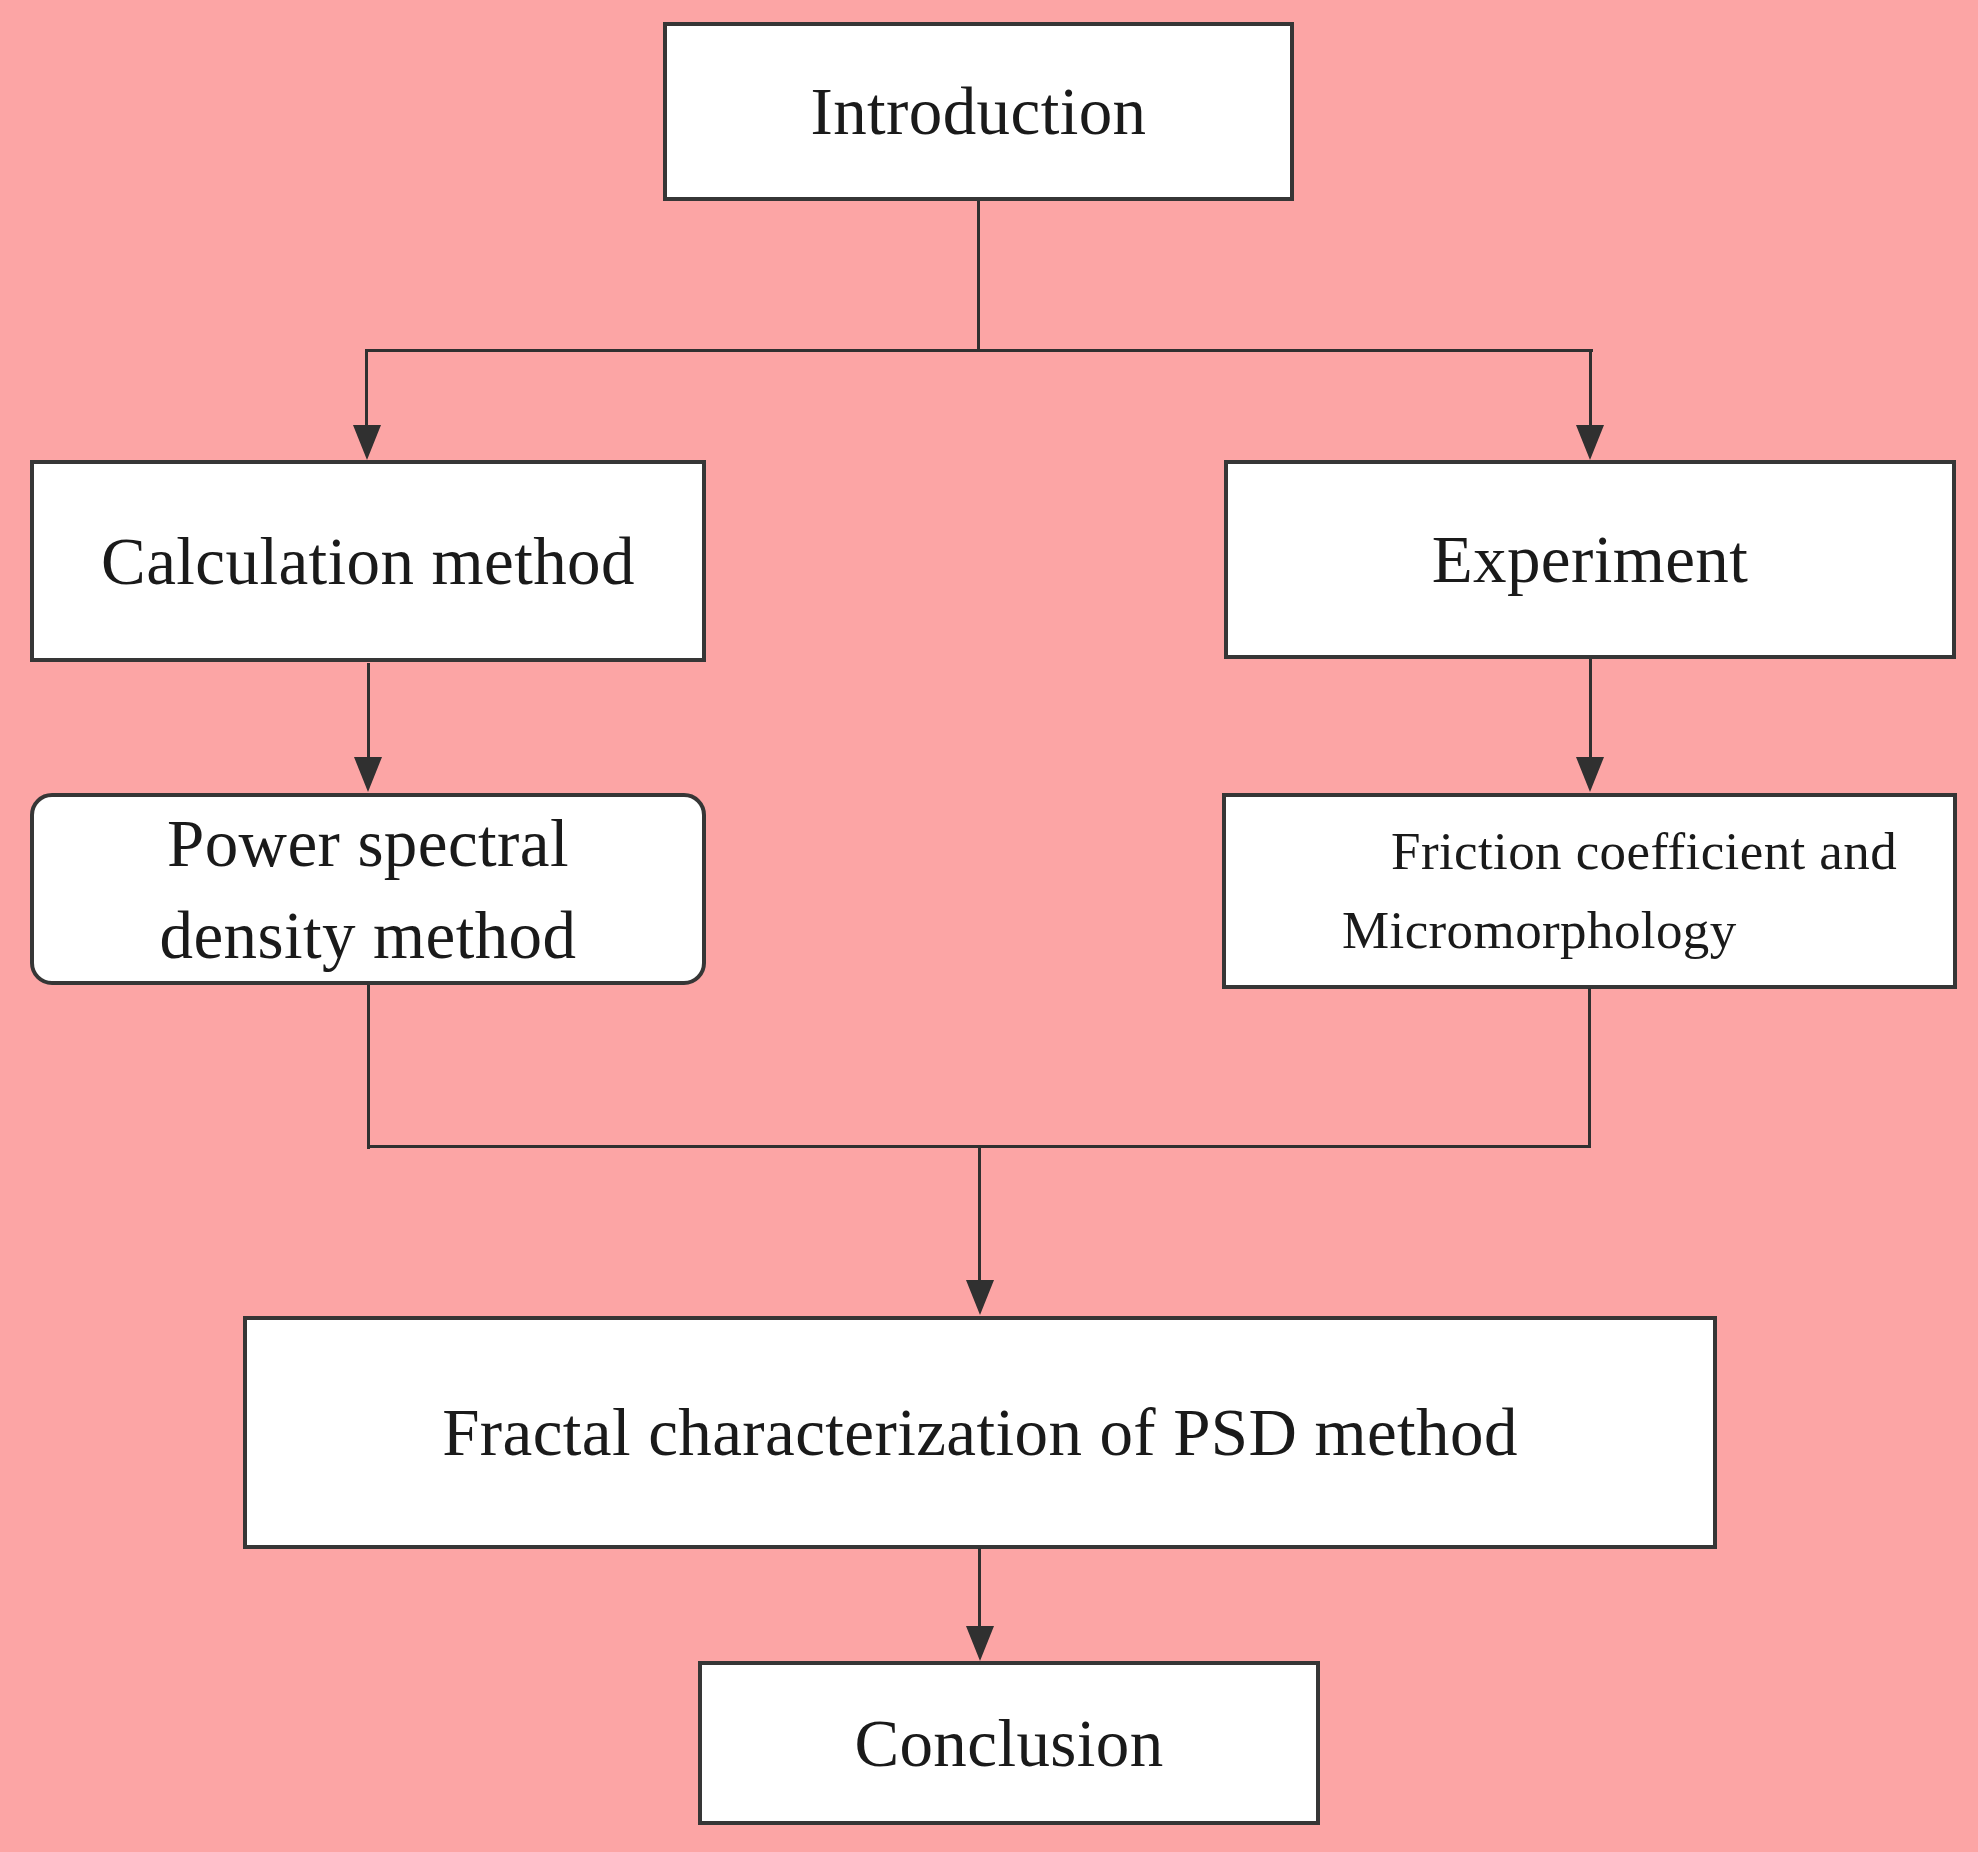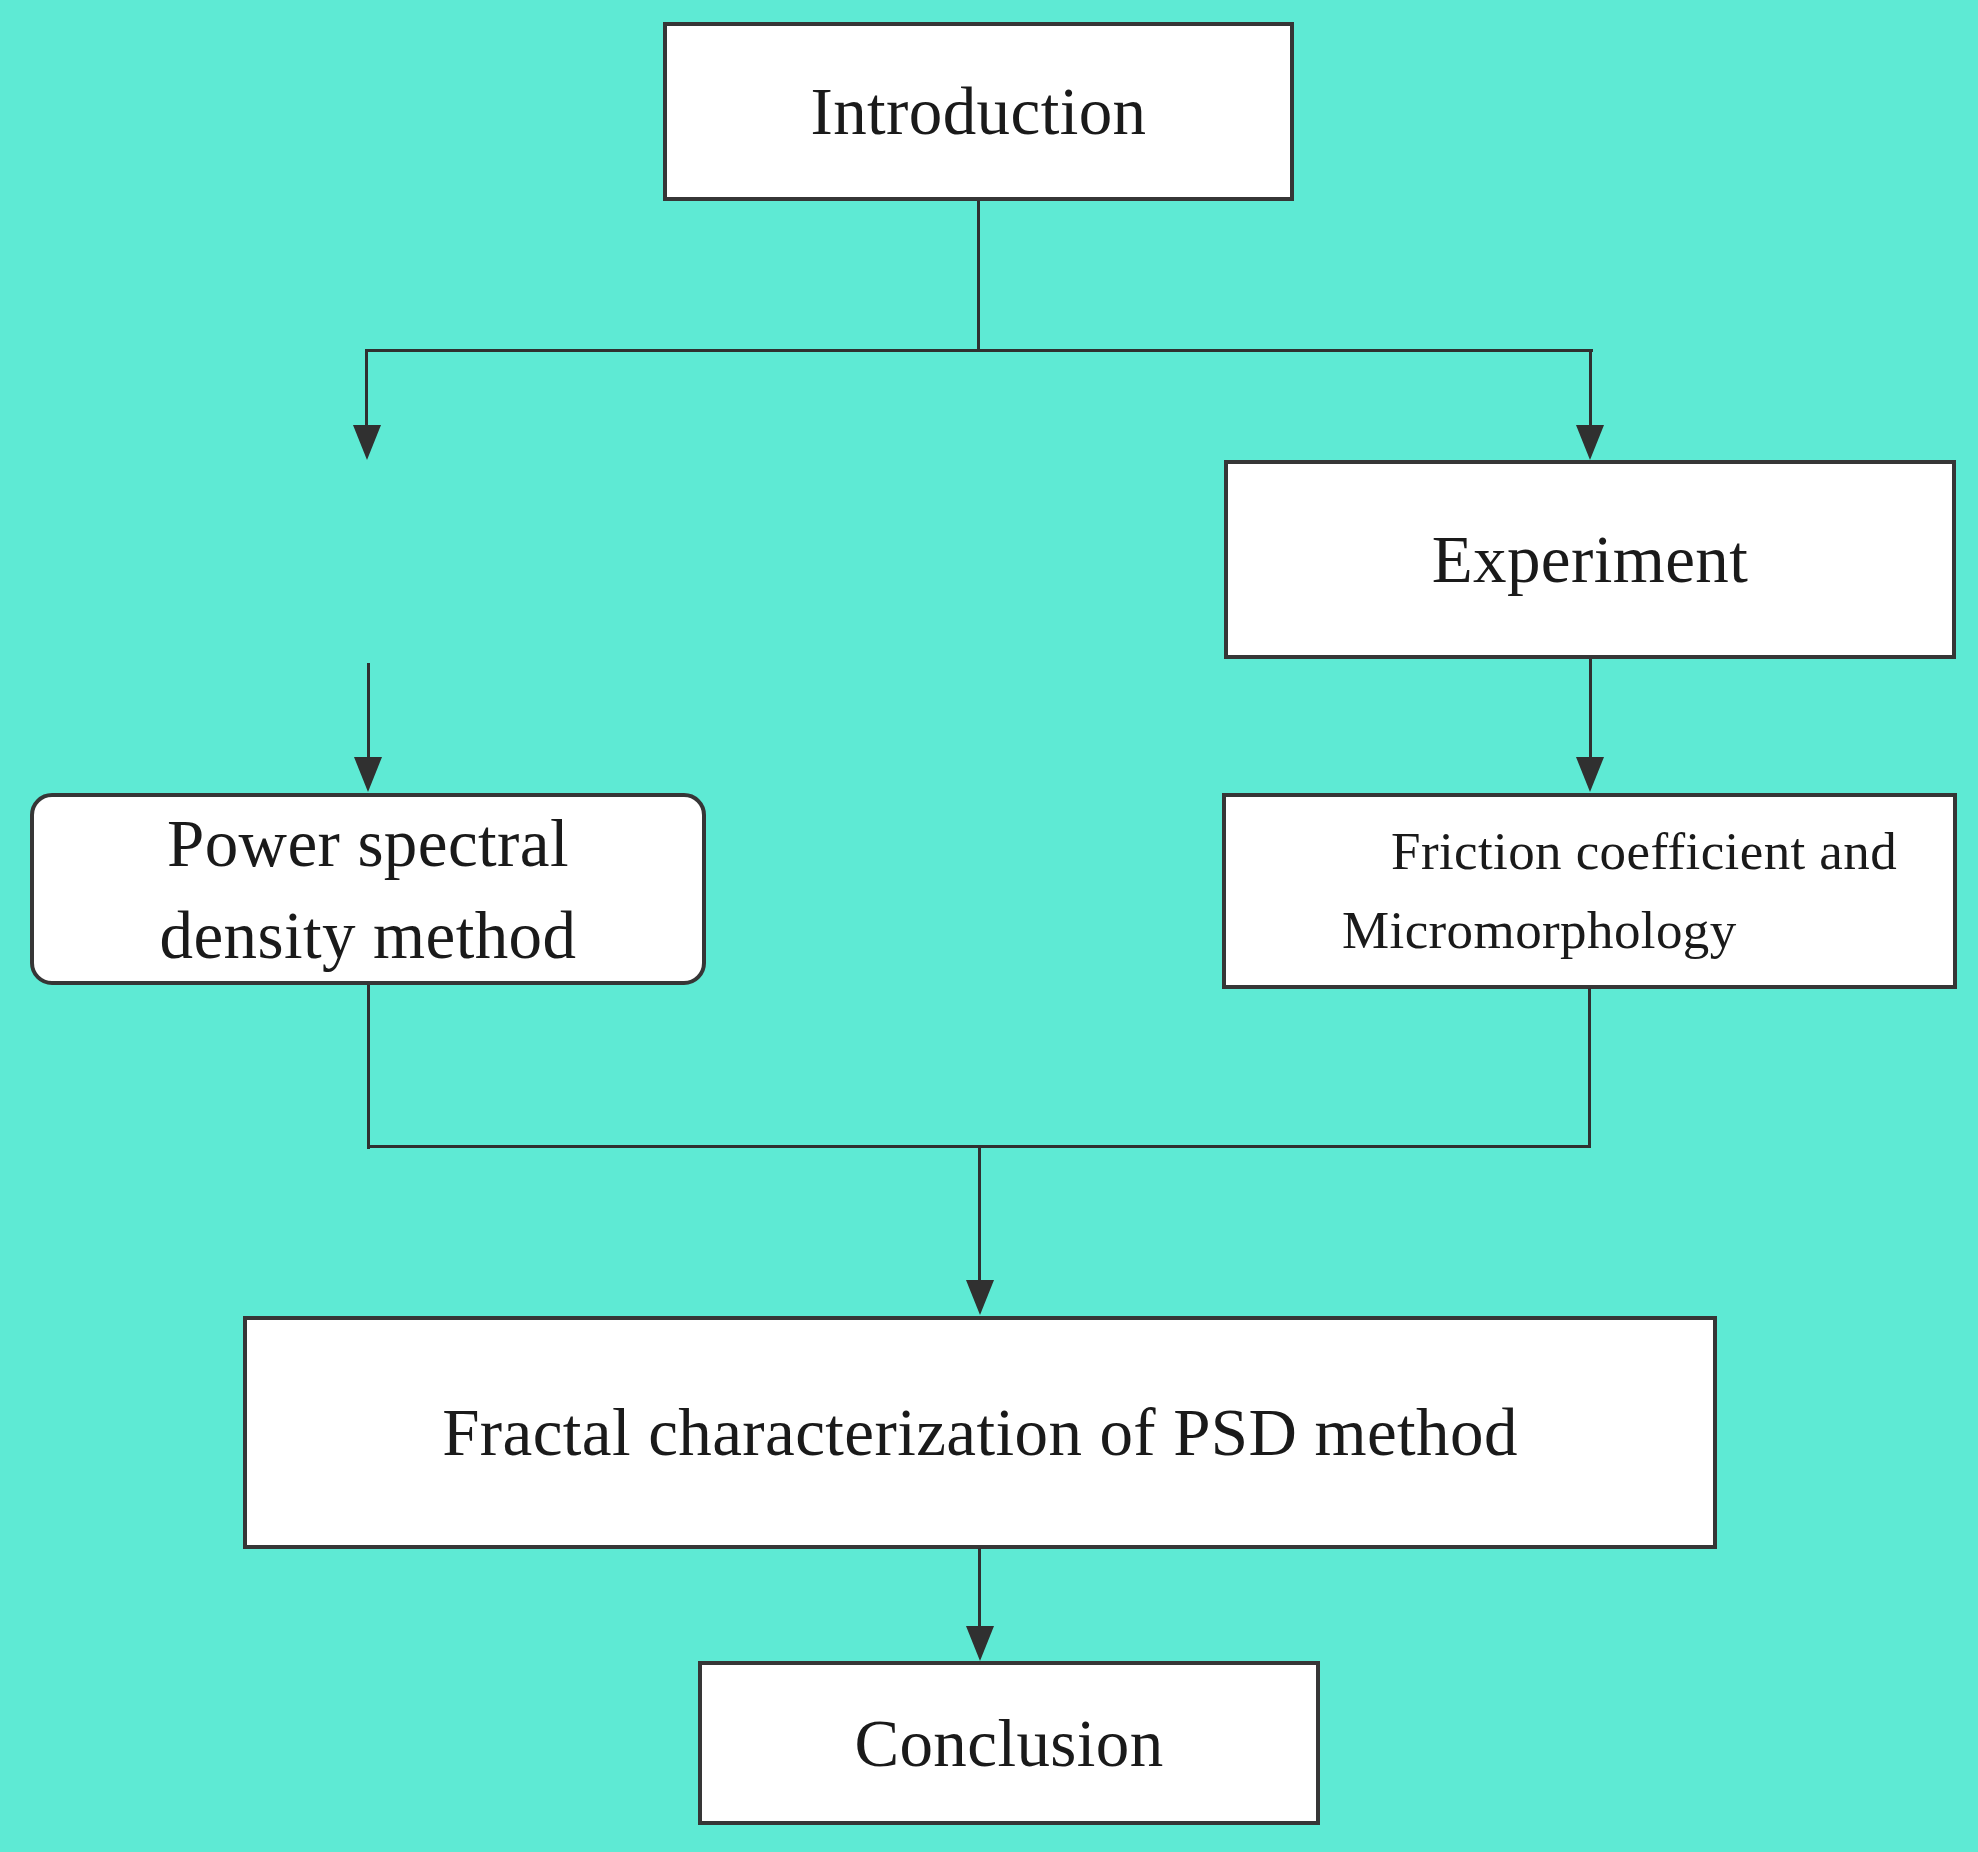--- a/index.html
+++ b/index.html
@@ -4,21 +4,21 @@
 <style>
   html, body {
     margin: 0;
     padding: 0;
     background: #ffffff;
   }
   #canvas {
     position: relative;
     width: 1978px;
     height: 1853px;
-    background: #5eead4;
+    background: #fca5a5;
     font-family: "Liberation Serif", "DejaVu Serif", serif;
     color: #1a1a1a;
     overflow: hidden;
   }
   .node {
     position: absolute;
     box-sizing: border-box;
     background: #ffffff;
     border: 4.2px solid #363636;
     display: flex;
@@ -91,20 +91,23 @@
 </style>
 </head>
 <body>
 
 <div id="canvas">
 
   <div class="node" id="node-introduction">
     <span class="label">Introduction</span>
   </div>
 
+  <div class="node" id="node-calculation">
+    <span class="label">Calculation method</span>
+  </div>
 
   <div class="node" id="node-experiment">
     <span class="label">Experiment</span>
   </div>
 
   <div class="node" id="node-psd">
     <span class="label">Power spectral
 density method</span>
   </div>
 

